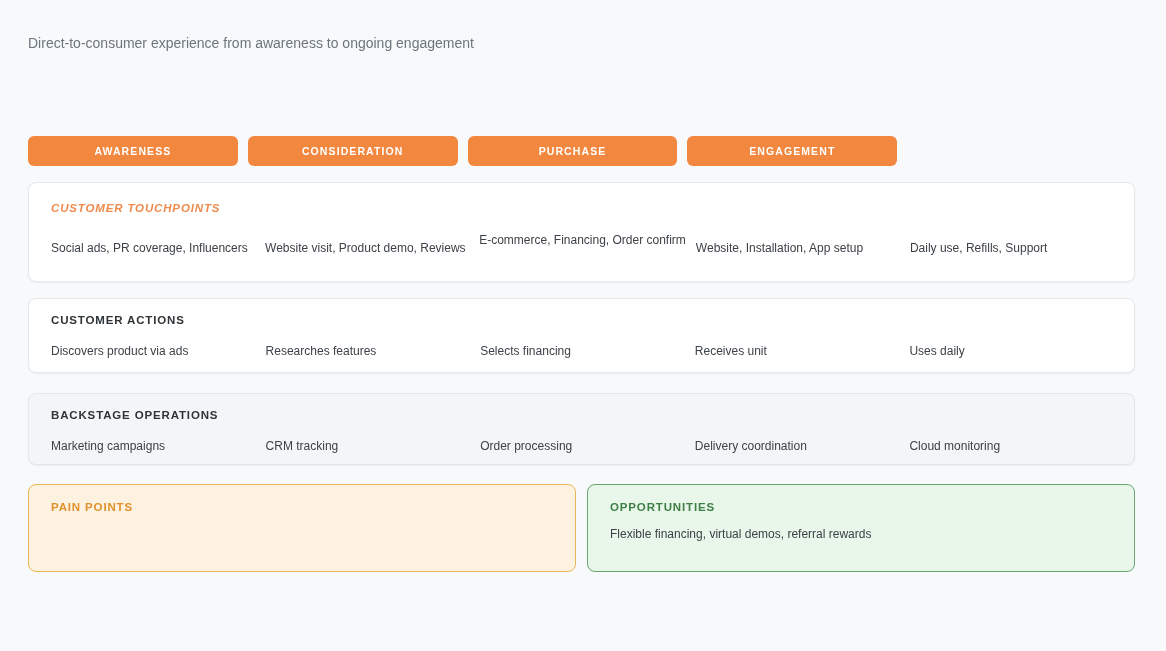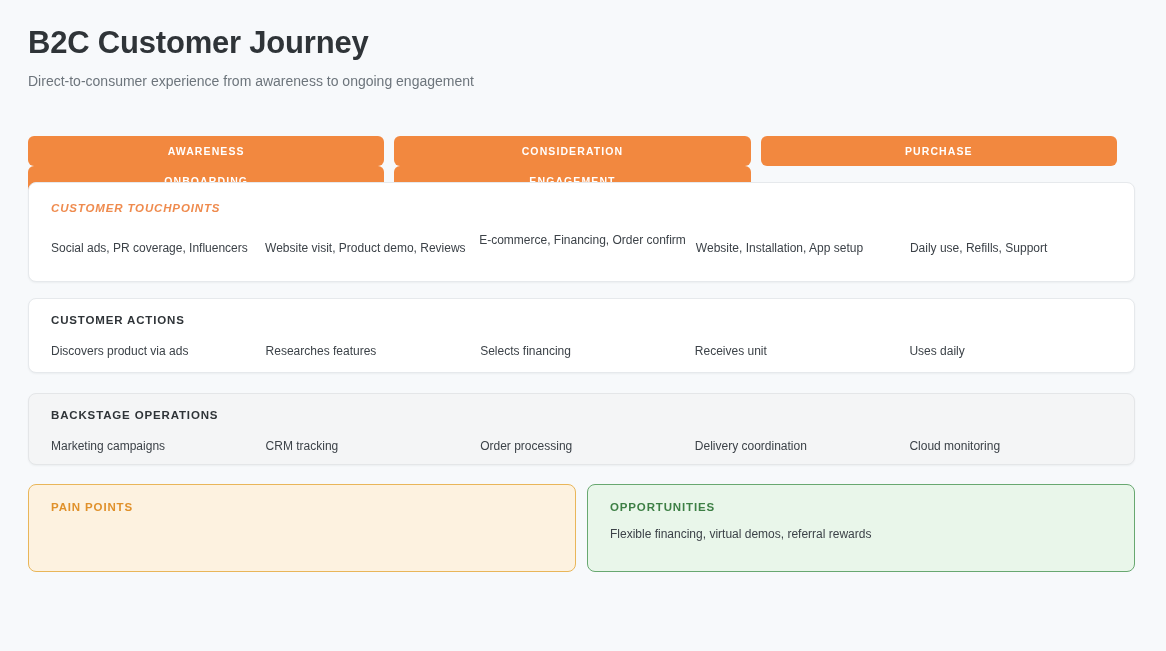--- a/index.html
+++ b/index.html
@@ -46,21 +46,21 @@
     font-weight: normal;
   }
 
   
   .stage-row {
     position: absolute;
     left: 28px;
     top: 136px;
     width: 1089px;
     display: grid;
-    grid-template-columns: repeat(3, 1fr);
+    grid-template-columns: repeat(5, 1fr);
     column-gap: 10px;
   }
   .stage-pill {
     height: 30px;
     border-radius: 6px;
     background: #f2883f;
     color: #ffffff;
     display: flex;
     align-items: center;
     justify-content: center;
@@ -178,29 +178,27 @@
     color: #3c4248;
     white-space: nowrap;
   }
 </style>
 </head>
 <body>
 
 <div class="page">
 
   <div class="header">
-    <h1 class="page-title">B2C Customer Journey</h1>
     <p class="page-subtitle">Direct-to-consumer experience from awareness to ongoing engagement</p>
   </div>
 
   <div class="stage-row">
     <div class="stage-pill">AWARENESS</div>
     <div class="stage-pill">CONSIDERATION</div>
     <div class="stage-pill">PURCHASE</div>
-    <div class="stage-pill">ONBOARDING</div>
     <div class="stage-pill">ENGAGEMENT</div>
   </div>
 
   <div class="row-card" id="row-touchpoints">
     <div class="row-label accent">CUSTOMER TOUCHPOINTS</div>
     <div class="cells">
       <div class="cell">Social ads, PR coverage, Influencers</div>
       <div class="cell">Website visit, Product demo, Reviews</div>
       <div class="cell raised">E-commerce, Financing, Order confirm</div>
       <div class="cell">Website, Installation, App setup</div>

